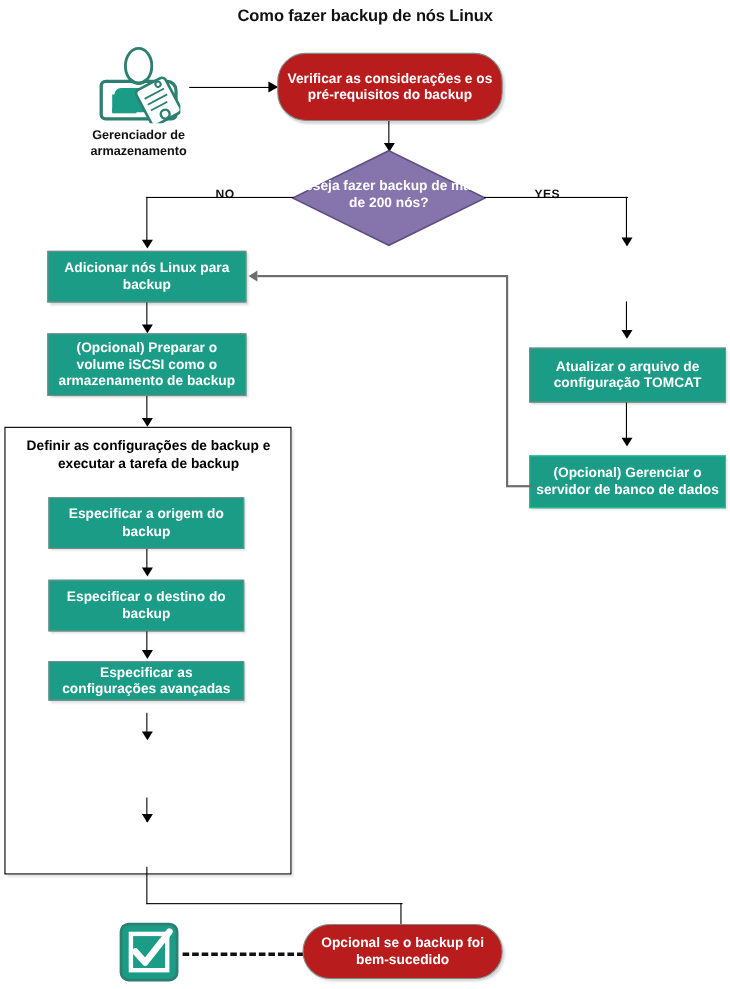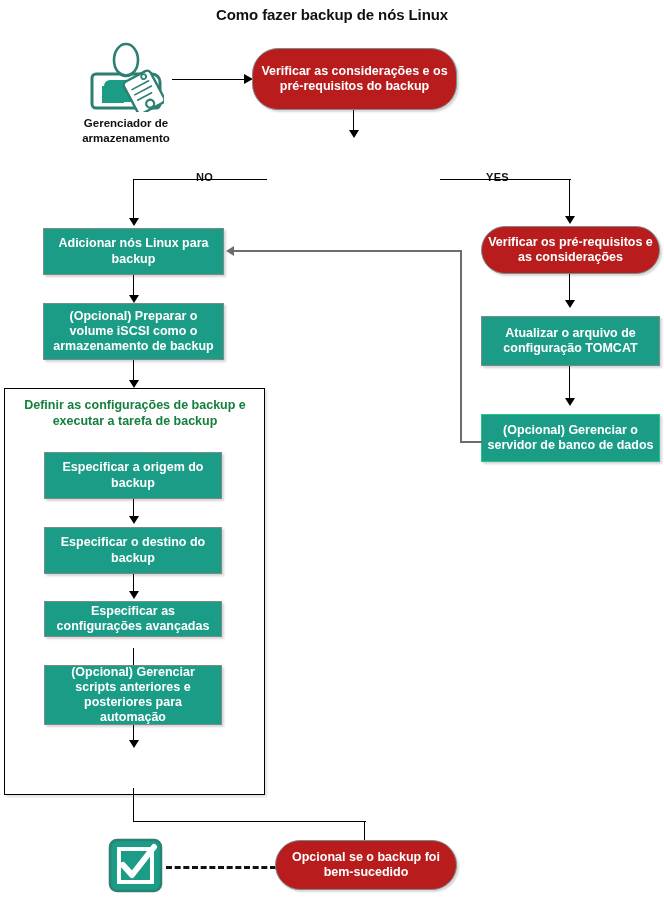--- a/index.html
+++ b/index.html
@@ -84,21 +84,21 @@
     box-sizing: border-box;
     border: 1.5px solid #000000;
     background: transparent;
     box-shadow: 2px 2px 2px rgba(0,0,0,0.12);
   }
   .group-title {
     position: absolute;
     text-align: center;
     font-size: 12.5px;
     font-weight: bold;
-    color: #15803d;
+    color: #000000;
     line-height: 1.25;
   }
   
   .ln {
     position: absolute;
     background: #000000;
   }
   .ln-h { height: 1.4px; }
   .ln-v { width: 1.4px; }
   .ln-gray { background: #6d6d6d; }
@@ -183,20 +183,28 @@
   <div class="ln ln-h" style="left:172px; top:79px; width:78px;"></div>
   <div class="arrow" style="left:244px; top:74px; border-top:5px solid transparent; border-bottom:5px solid transparent; border-left:9px solid #000000;"></div>
 
   <div class="node pill" style="left:252px; top:48px; width:205px; height:62px;">
     <span>Verificar as considerações e os pré-requisitos do backup</span>
   </div>
 
   <div class="ln ln-v" style="left:353px; top:110px; height:24px;"></div>
   <div class="arrow arrow-down" style="left:349px; top:130px;"></div>
 
+  <div class="diamond-wrap" style="left:265px; top:136px; width:177px; height:88px;">
+    <svg class="diamond-shape" viewBox="0 0 177 88" preserveAspectRatio="none" xmlns="http://www.w3.org/2000/svg">
+      <polygon points="88.5,1 176,44 88.5,87 1,44" fill="#8674AD" stroke="#5f4f80" stroke-width="1.4"></polygon>
+    </svg>
+    <div class="diamond-label" style="top:26px;">
+      <span>Deseja fazer backup de mais de 200 nós?</span>
+    </div>
+  </div>
 
   <div class="branch-label" style="left:196px; top:171px;">NO</div>
   <div class="ln ln-h" style="left:133px; top:179px; width:134px;"></div>
   <div class="ln ln-v" style="left:133px; top:179px; height:42px;"></div>
   <div class="arrow arrow-down" style="left:129px; top:218px;"></div>
 
   <div class="branch-label" style="left:486px; top:171px;">YES</div>
   <div class="ln ln-h" style="left:440px; top:179px; width:131px;"></div>
   <div class="ln ln-v" style="left:569px; top:179px; height:41px;"></div>
   <div class="arrow arrow-down" style="left:565px; top:216px;"></div>
@@ -231,35 +239,29 @@
   </div>
   <div class="ln ln-v" style="left:133px; top:574px; height:22px;"></div>
   <div class="arrow arrow-down" style="left:129px; top:591px;"></div>
 
   <div class="node rect" style="left:44px; top:601px; width:178px; height:36px;">
     <span>Especificar as configurações avançadas</span>
   </div>
   <div class="ln ln-v" style="left:133px; top:648px; height:22px;"></div>
   <div class="arrow arrow-down" style="left:129px; top:665px;"></div>
 
-  <div class="node rect" style="left:44px; top:665px; width:178px; height:60px;">
-    <span>(Opcional) Gerenciar scripts anteriores e posteriores para automação</span>
-  </div>
   <div class="ln ln-v" style="left:133px; top:725px; height:22px;"></div>
   <div class="arrow arrow-down" style="left:129px; top:740px;"></div>
 
 
   <div class="ln ln-v" style="left:133px; top:788px; height:34px;"></div>
   <div class="ln ln-h" style="left:133px; top:821px; width:233px;"></div>
   <div class="ln ln-v" style="left:364px; top:821px; height:23px;"></div>
   <div class="arrow arrow-down" style="left:360px; top:840px;"></div>
 
-  <div class="node pill" style="left:481px; top:226px; width:179px; height:48px;">
-    <span>Verificar os pré-requisitos e as considerações</span>
-  </div>
   <div class="ln ln-v" style="left:569px; top:274px; height:32px;"></div>
   <div class="arrow arrow-down" style="left:565px; top:300px;"></div>
 
   <div class="node rect" style="left:481px; top:316px; width:179px; height:50px;">
     <span>Atualizar o arquivo de configuração TOMCAT</span>
   </div>
   <div class="ln ln-v" style="left:569px; top:366px; height:38px;"></div>
   <div class="arrow arrow-down" style="left:565px; top:398px;"></div>
 
   <div class="node rect-bright" style="left:481px; top:414px; width:179px; height:48px;">

